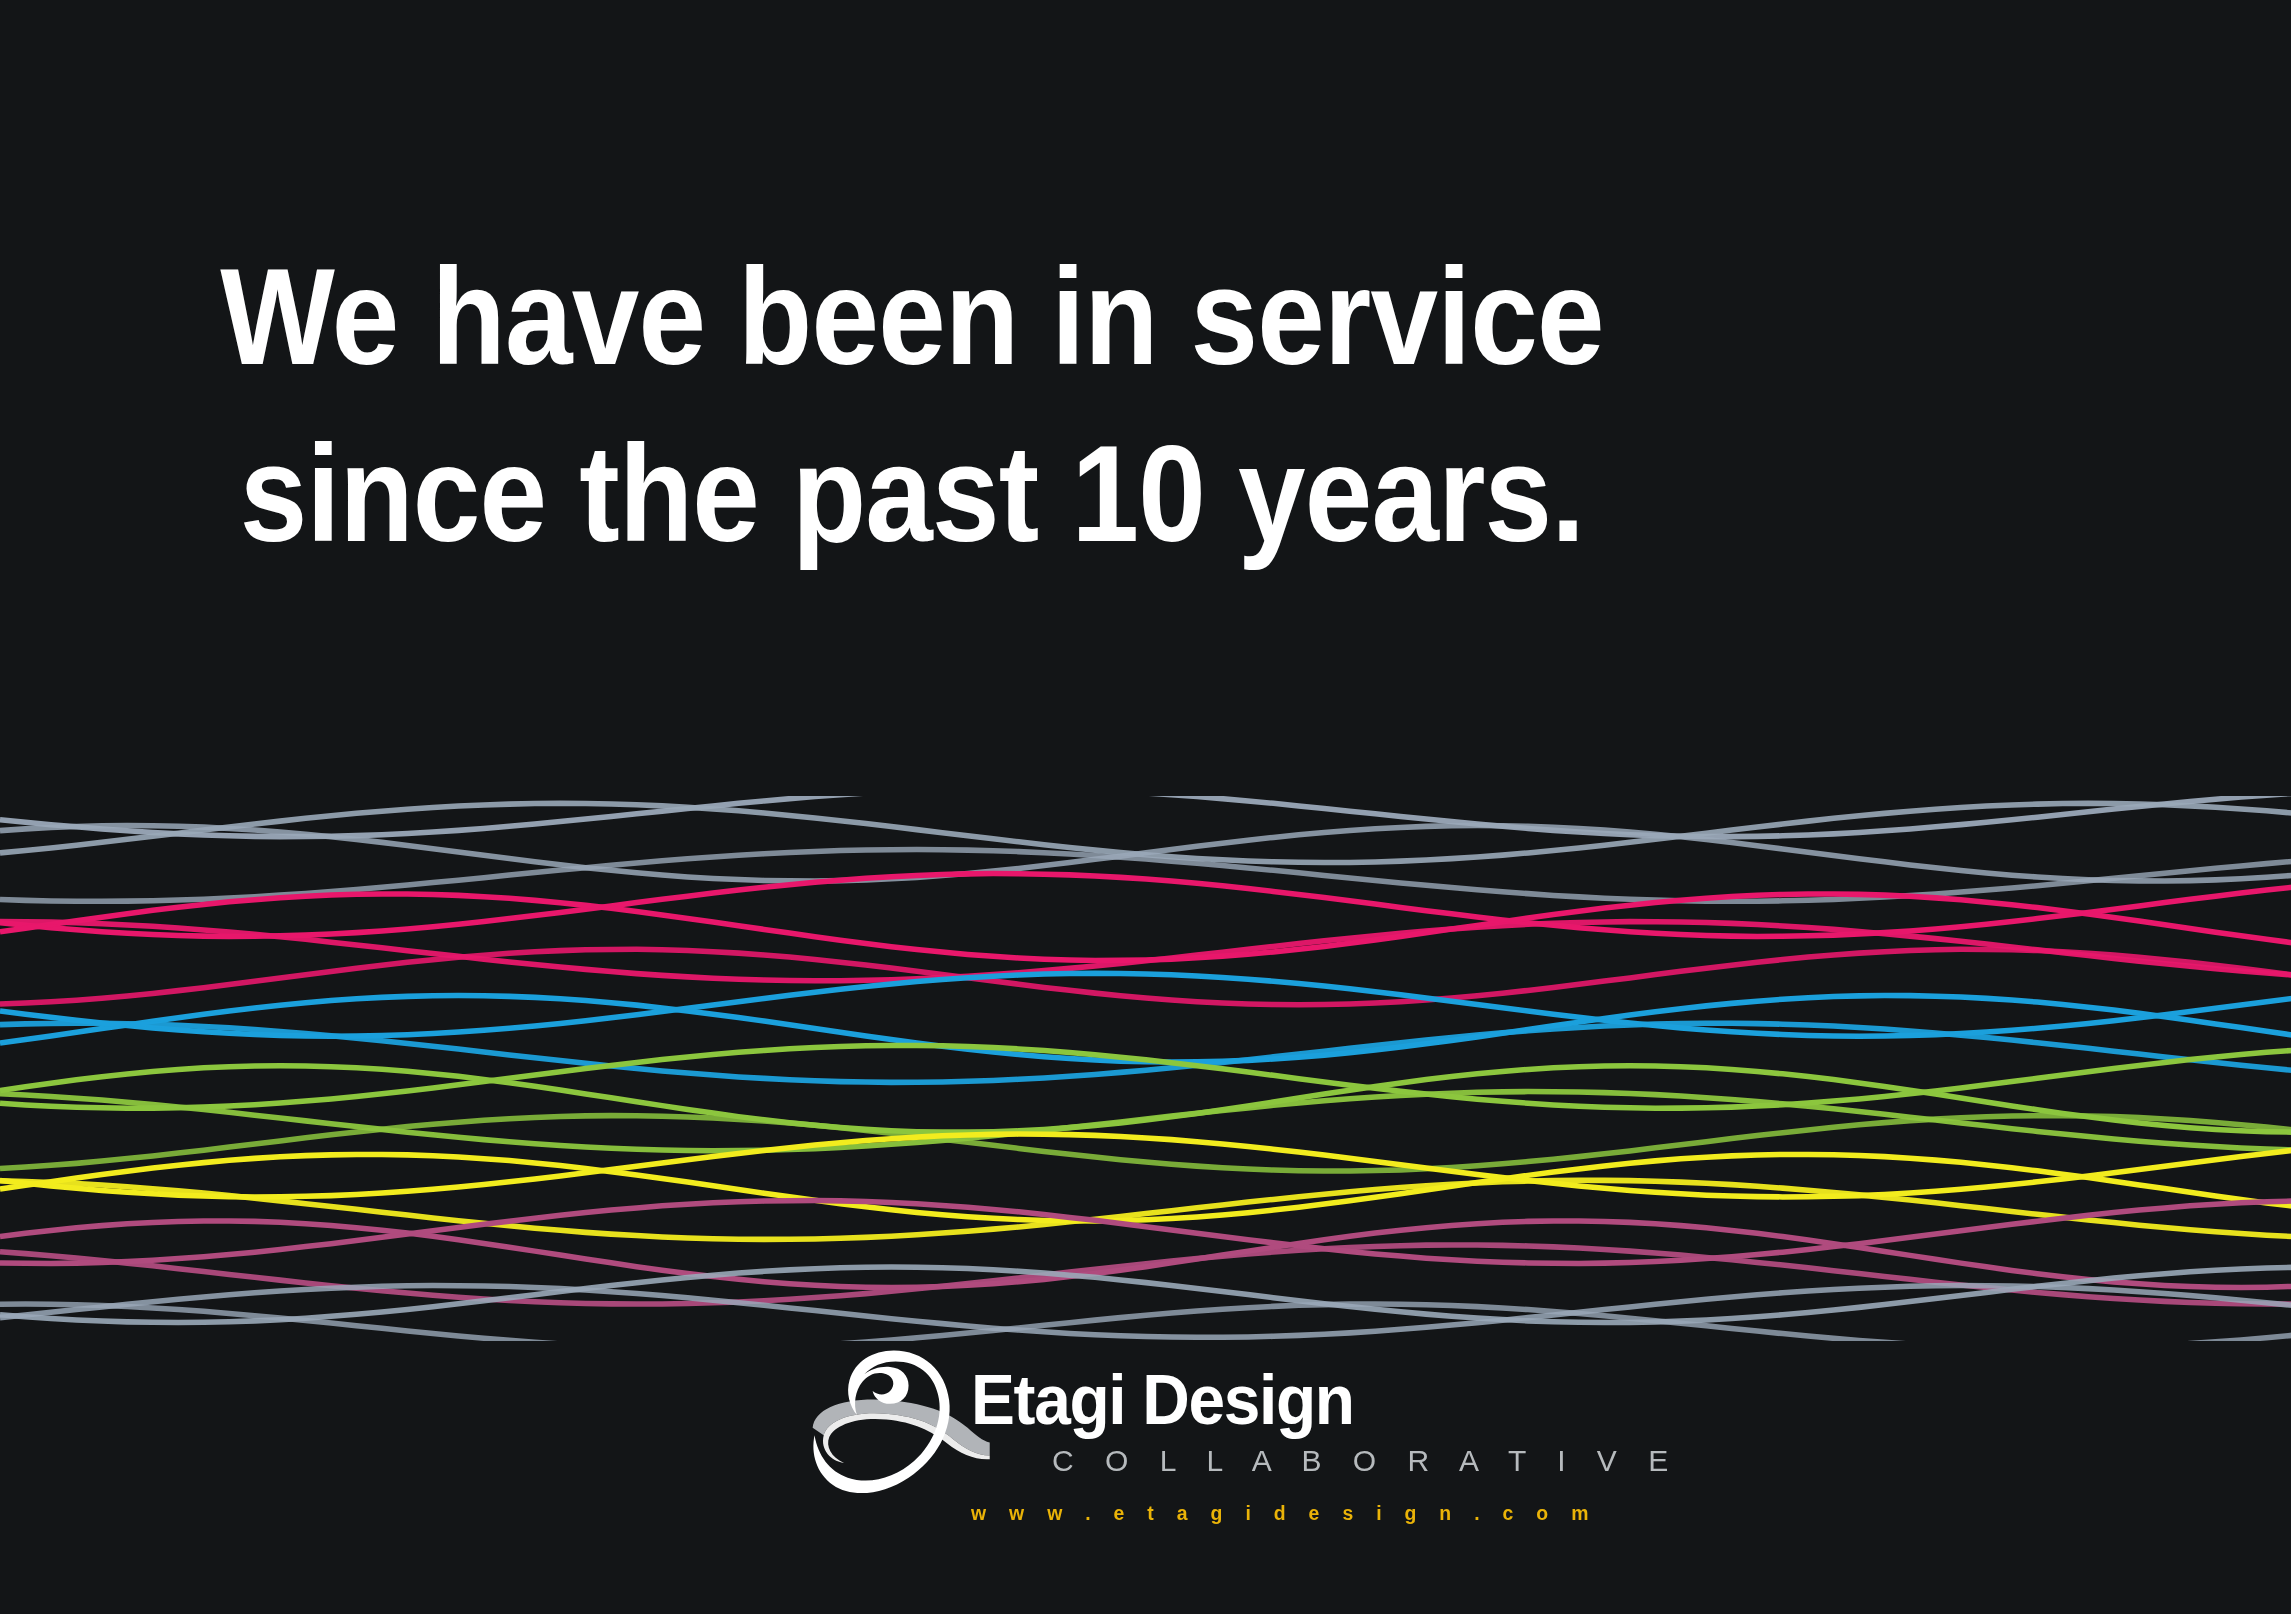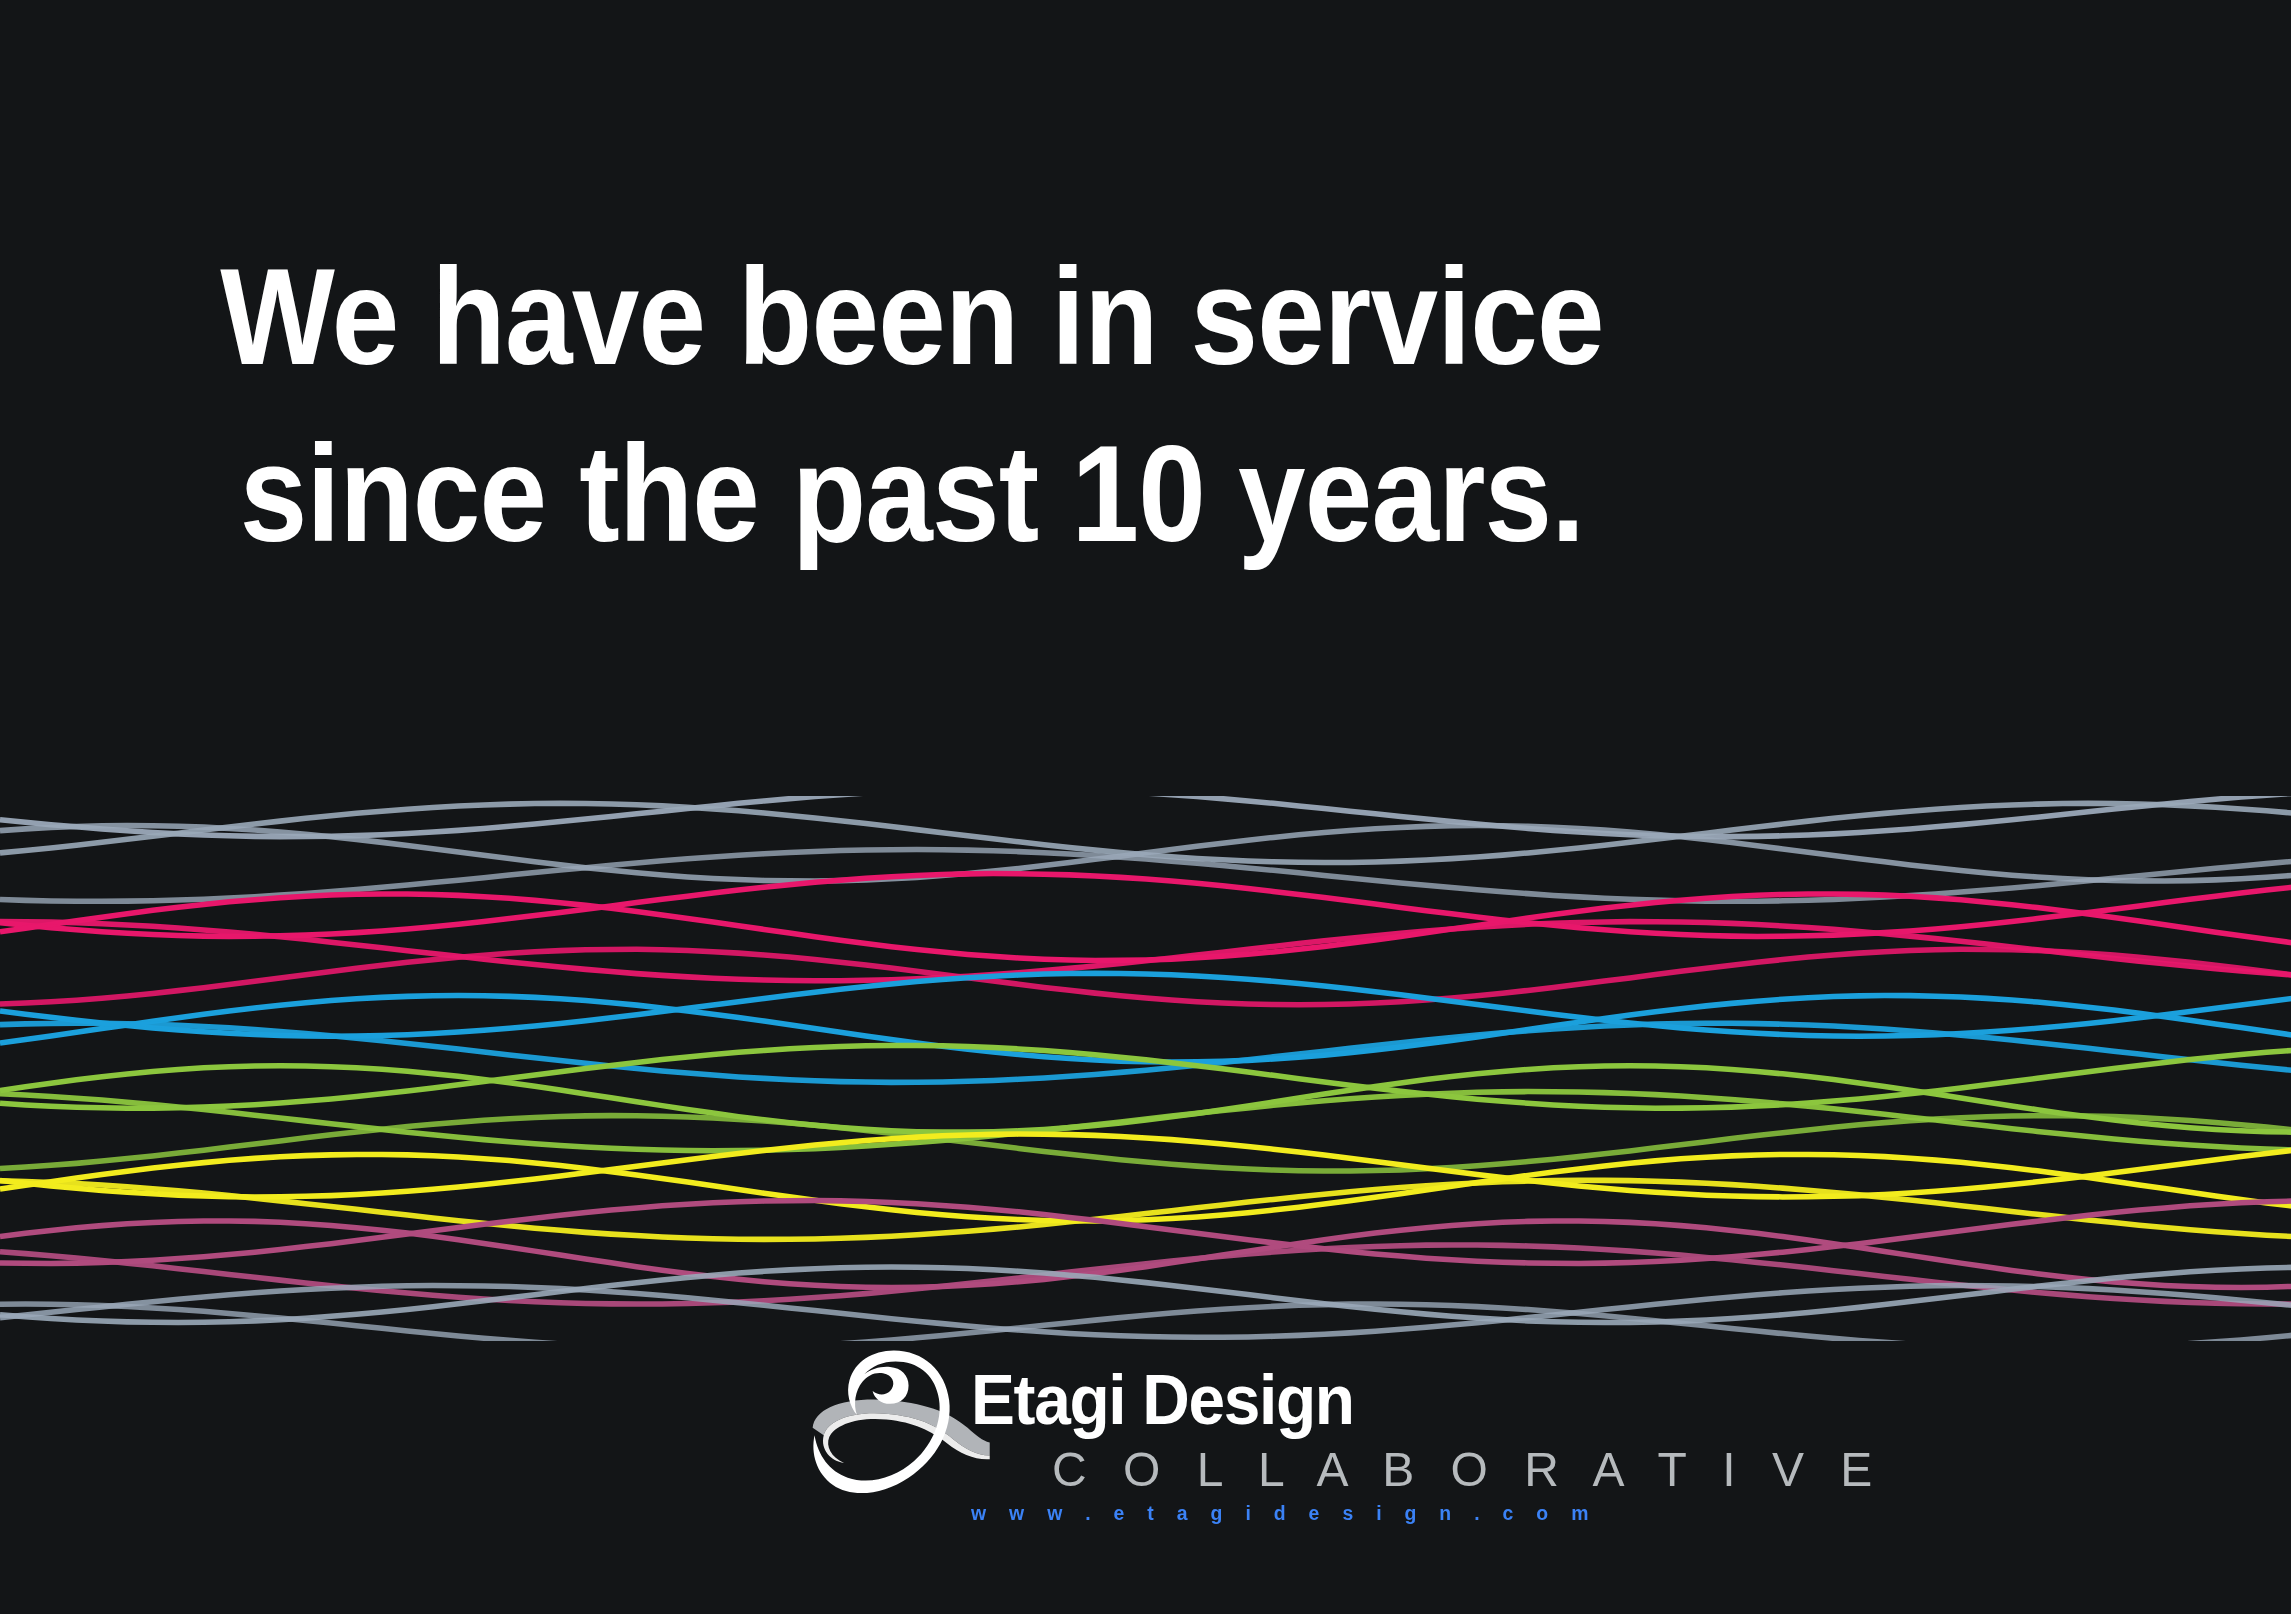--- a/index.html
+++ b/index.html
@@ -102,32 +102,32 @@
     transform-origin: left center;
     white-space: nowrap;
   }
   #logo-tagline {
     display: block;
     margin-top: 11px;
     margin-left: 81px;
     color: #b6babd;
     font-family: "Liberation Sans", sans-serif;
     font-weight: normal;
-    font-size: 48px;
+    font-size: 30px;
     line-height: 1.0;
     letter-spacing: 11.5px;
     white-space: nowrap;
   }
   #logo-url {
     position: absolute;
     left: 192px;
     top: 159px;
     width: 572px;
     text-align: center;
-    color: #3b82f6;
+    color: #eab308;
     font-family: "Liberation Sans", sans-serif;
     font-weight: bold;
     font-size: 19.4px;
     letter-spacing: 8.8px;
     white-space: nowrap;
   }
 </style>
 </head>
 <body>
 

